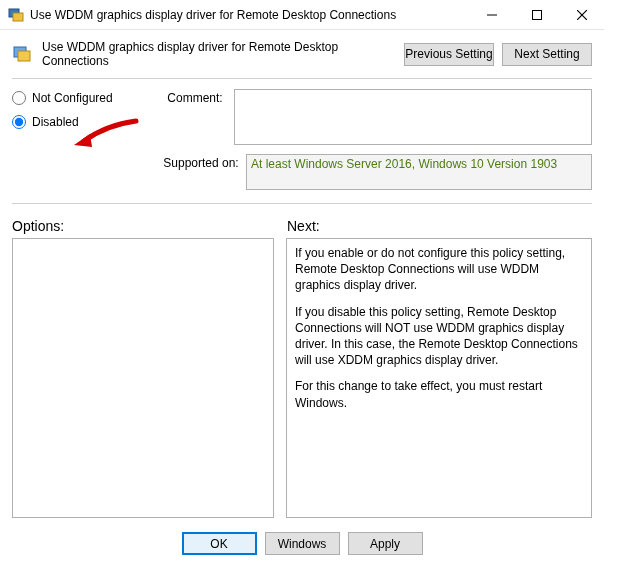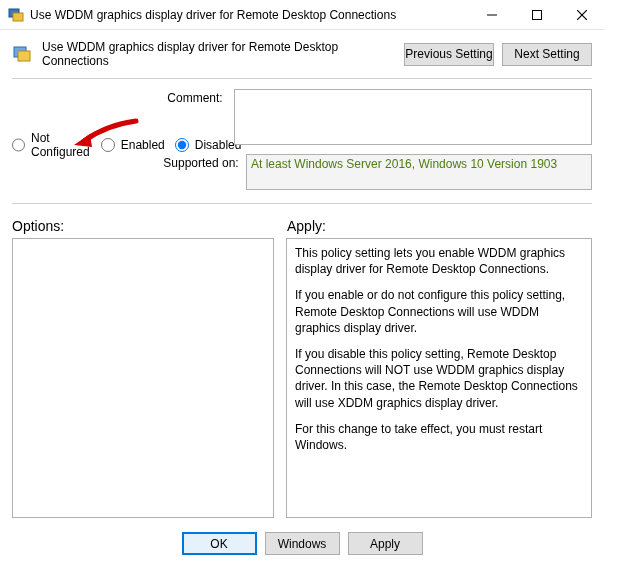--- a/index.html
+++ b/index.html
@@ -64,21 +64,21 @@
 
   .settings-area {
     display: flex;
     padding: 10px 12px 4px 12px;
     gap: 10px;
     position: relative;
   }
   .radio-col {
     width: 134px;
     display: flex;
-    flex-direction: row;
+    flex-direction: column;
     gap: 10px;
     padding-top: 2px;
   }
   .radio-row { display: flex; align-items: center; gap: 6px; }
   .radio-row input[type=radio] {
     width: 14px; height: 14px; margin: 0;
   }
   .radio-row label { cursor: pointer; }
 
   .right-col { flex: 1; }
@@ -197,24 +197,20 @@
       <path d="M 64 4 Q 34 8 12 24" stroke="#d20000" stroke-width="5" fill="none" stroke-linecap="round"></path>
       <polygon points="2,28 18,17 20,30" fill="#d20000"></polygon>
     </svg>
 
     <div class="radio-col">
       <div class="radio-row">
         <input type="radio" name="state" id="r-nc" style="">
         <label for="r-nc">Not Configured</label>
       </div>
       <div class="radio-row">
-        <input type="radio" name="state" id="r-en" style="">
-        <label for="r-en">Enabled</label>
-      </div>
-      <div class="radio-row">
         <input type="radio" name="state" id="r-dis" checked="" style="">
         <label for="r-dis">Disabled</label>
       </div>
     </div>
 
     <div class="right-col">
       <div class="form-row">
         <div class="label">Comment:</div>
         <div class="field">
           <textarea class="textarea-like comment-box" style=""></textarea>
@@ -226,27 +222,26 @@
           <textarea class="textarea-like supported-box" readonly="" style="">At least Windows Server 2016, Windows 10 Version 1903</textarea>
         </div>
       </div>
     </div>
   </div>
 
   <hr class="hr">
 
   <div class="mid-labels">
     <div class="lab options">Options:</div>
-    <div class="lab">Apply:</div>
+    <div class="lab">Next:</div>
   </div>
 
   <div class="panels">
     <div class="panel options-panel"></div>
     <div class="panel help-panel">
-      <p>This policy setting lets you enable WDDM graphics display driver for Remote Desktop Connections.</p>
       <p>If you enable or do not configure this policy setting, Remote Desktop Connections will use WDDM graphics display driver.</p>
       <p>If you disable this policy setting, Remote Desktop Connections will NOT use WDDM graphics display driver. In this case, the Remote Desktop Connections will use XDDM graphics display driver.</p>
       <p>For this change to take effect, you must restart Windows.</p>
     </div>
   </div>
 
   <div class="footer">
     <button class="btn btn-default">OK</button>
     <button class="btn">Windows</button>
     <button class="btn">Apply</button>

